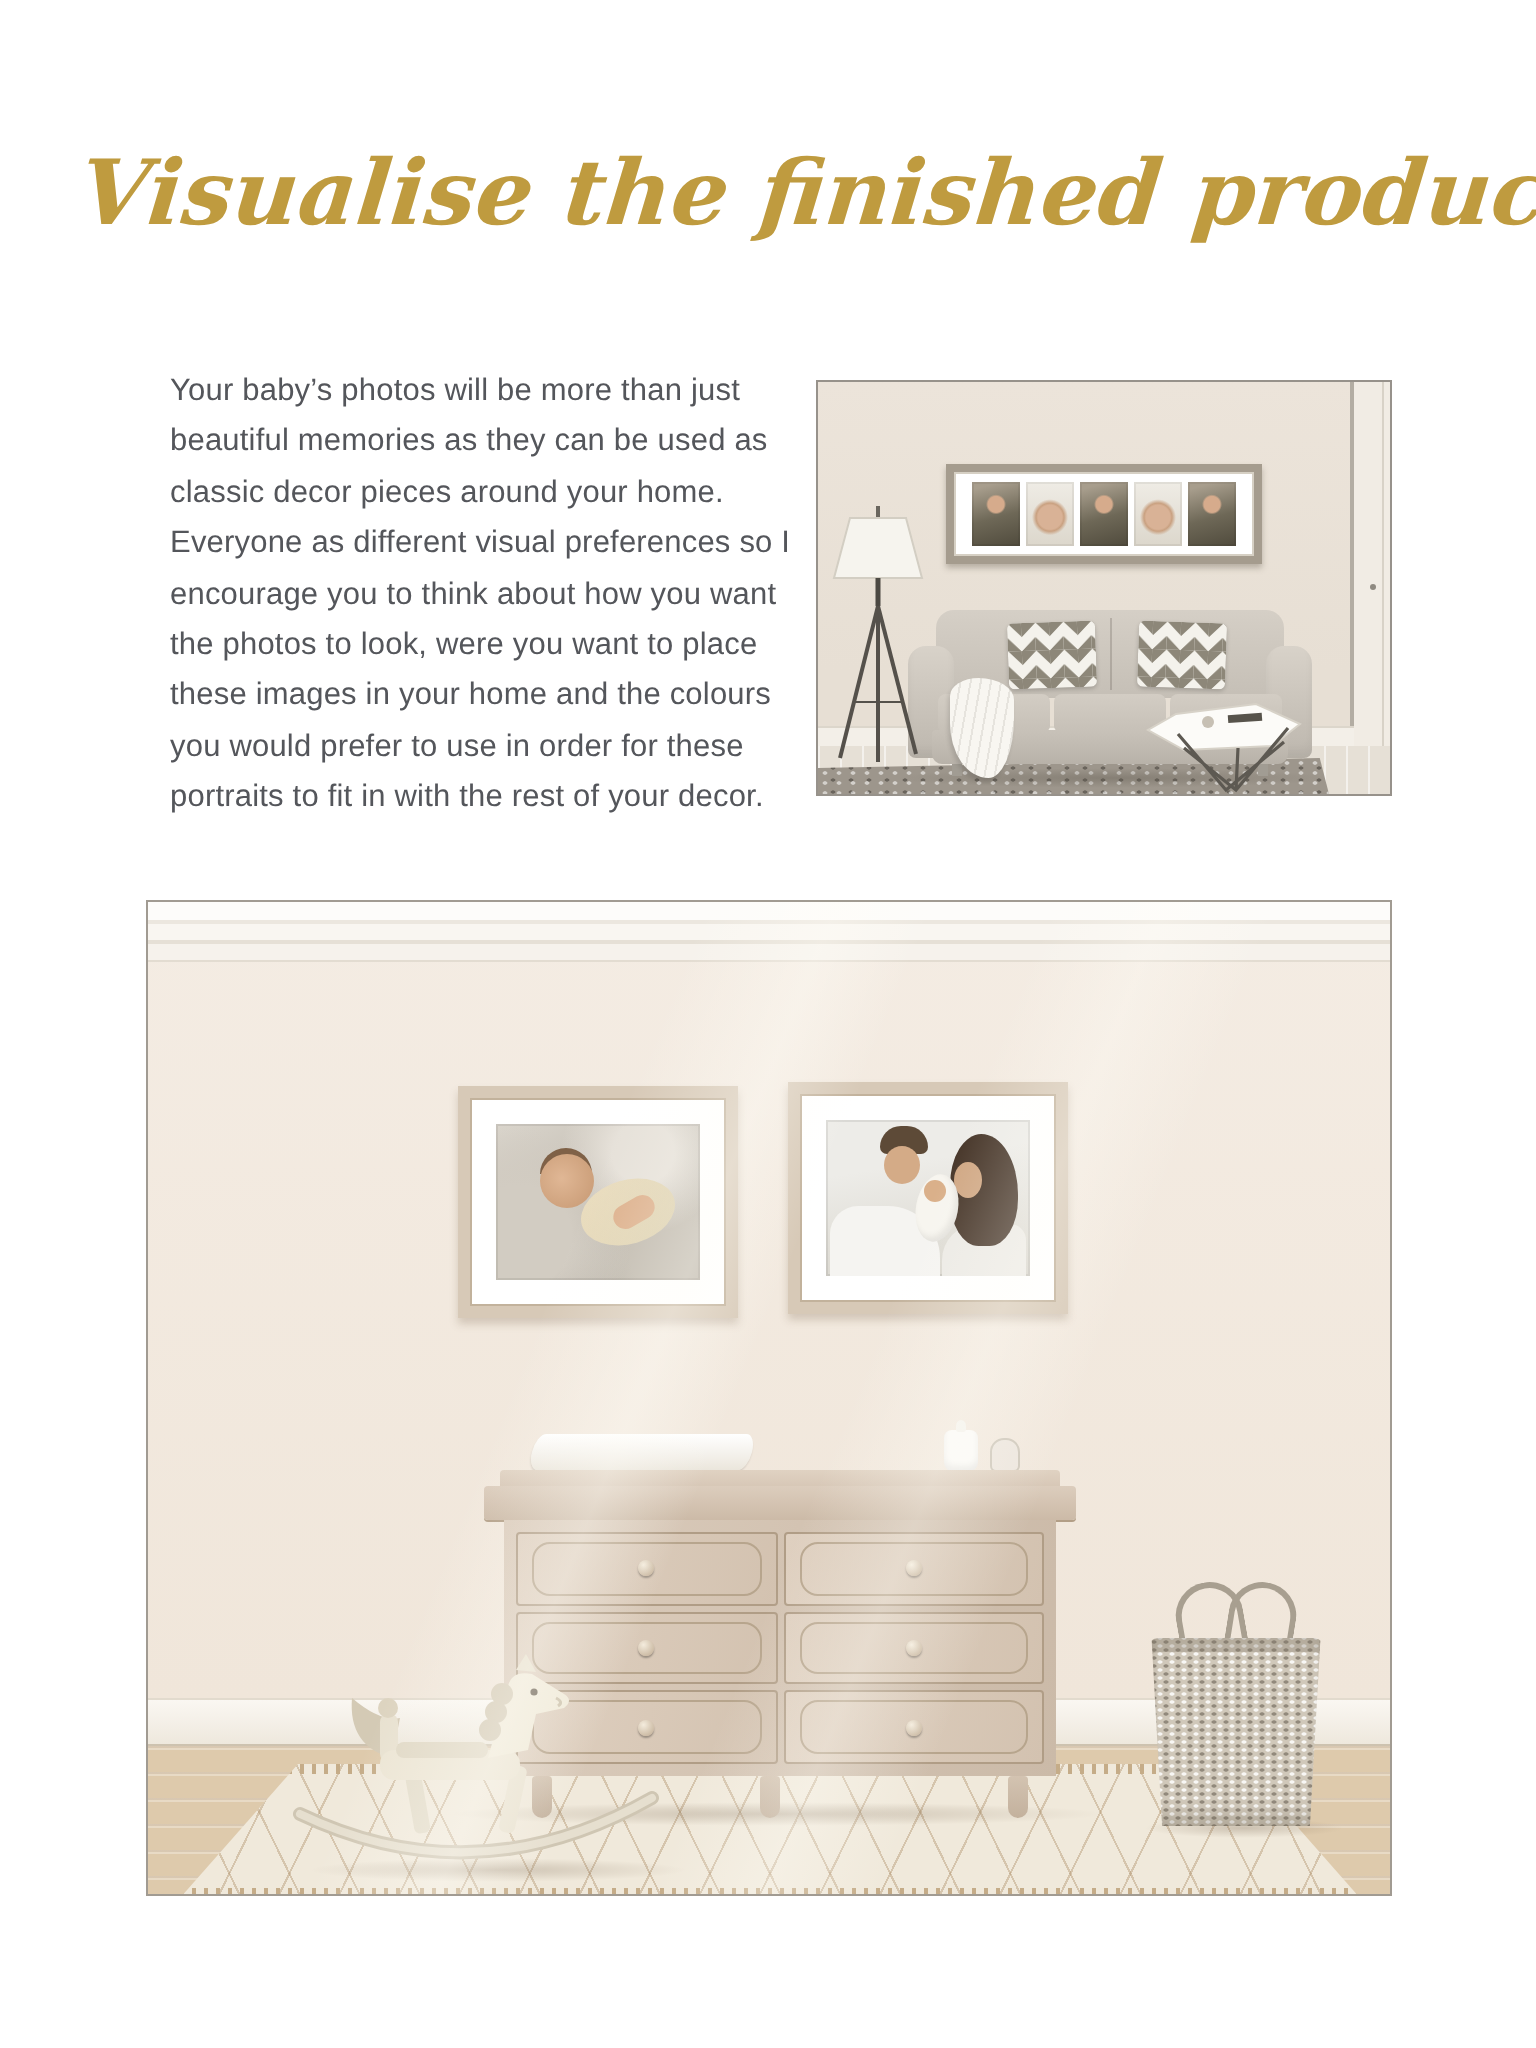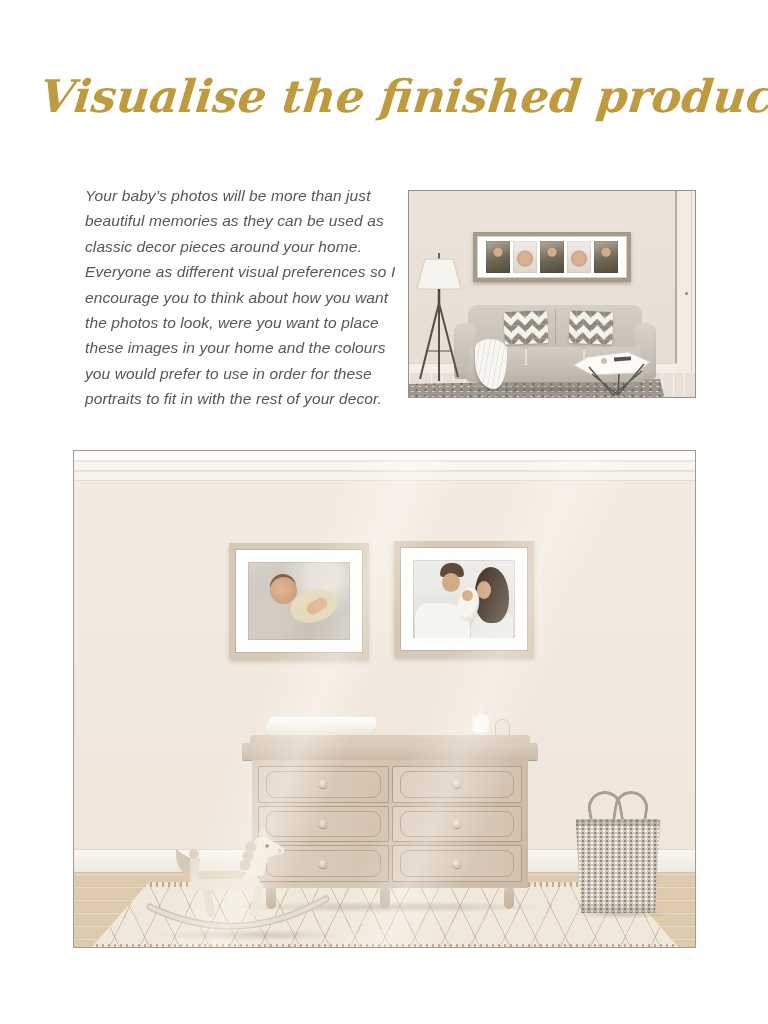--- a/index.html
+++ b/index.html
@@ -16,21 +16,21 @@
     text-align:center;
     font-family:"DejaVu Serif", serif; font-style:italic; font-weight:700;
     font-size:45px; line-height:86px; color:#bf9b3f;
     transform:skewX(-6deg); letter-spacing:0px; white-space:nowrap;
   }
 
   
   .intro {
     position:absolute; left:85px; top:183px; width:330px;
     font-size:15.5px; line-height:25.4px; color:#54565b;
-    white-space:pre-line; letter-spacing:.1px;font-style:italic;
+    white-space:pre-line; letter-spacing:.1px;
   }
 
   
   .fig-living {
     position:absolute; left:408px; top:190px; width:288px; height:208px;
     border:1px solid #97928b; background:linear-gradient(180deg,#ece4da, #e7dfd4 70%);
     overflow:hidden;
   }
   .lr-door { position:absolute; right:0; top:0; width:20px; height:186px;
     background:#f1ece4; border-left:2px solid #b3ada3; }

